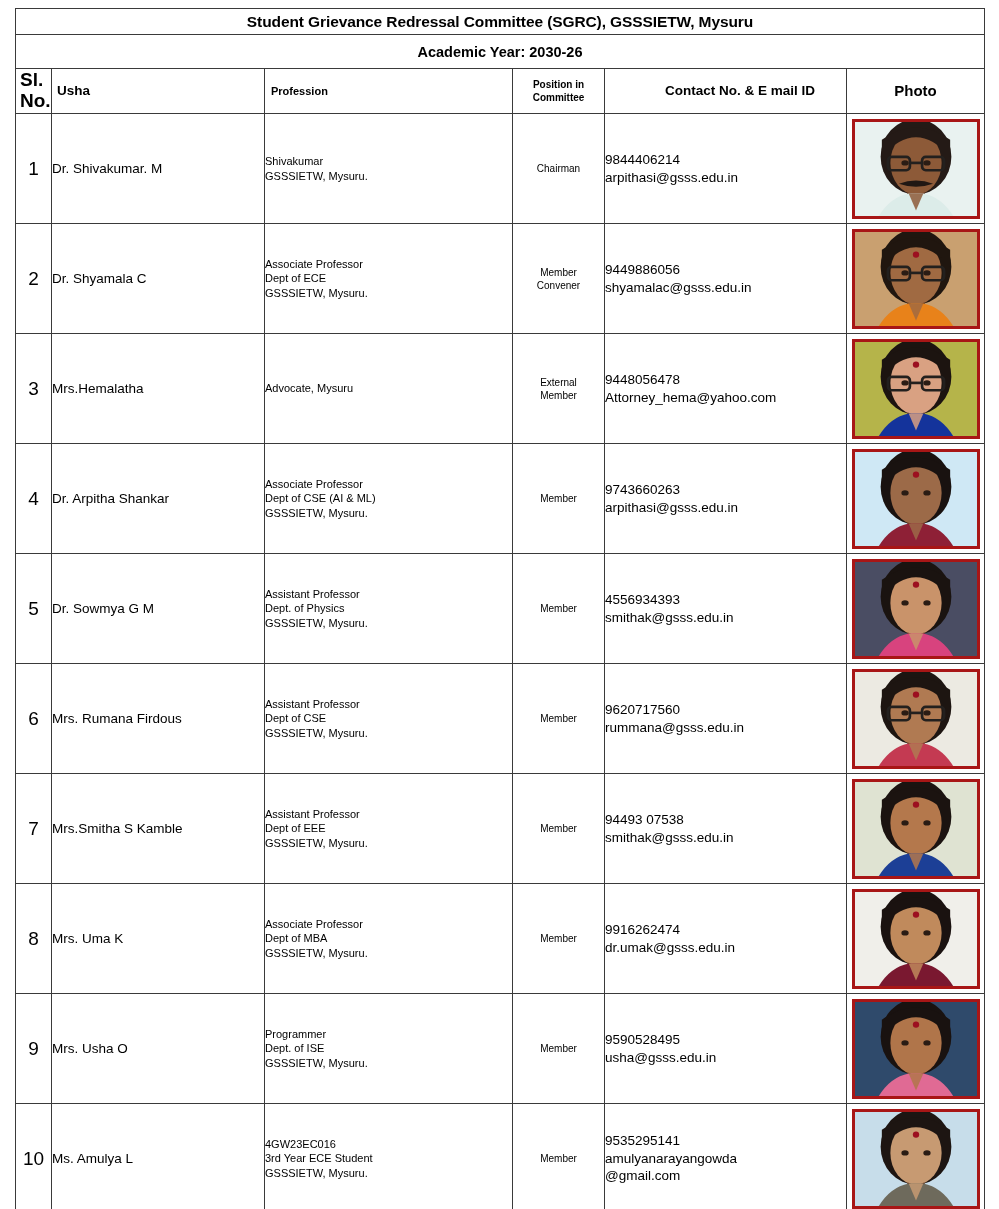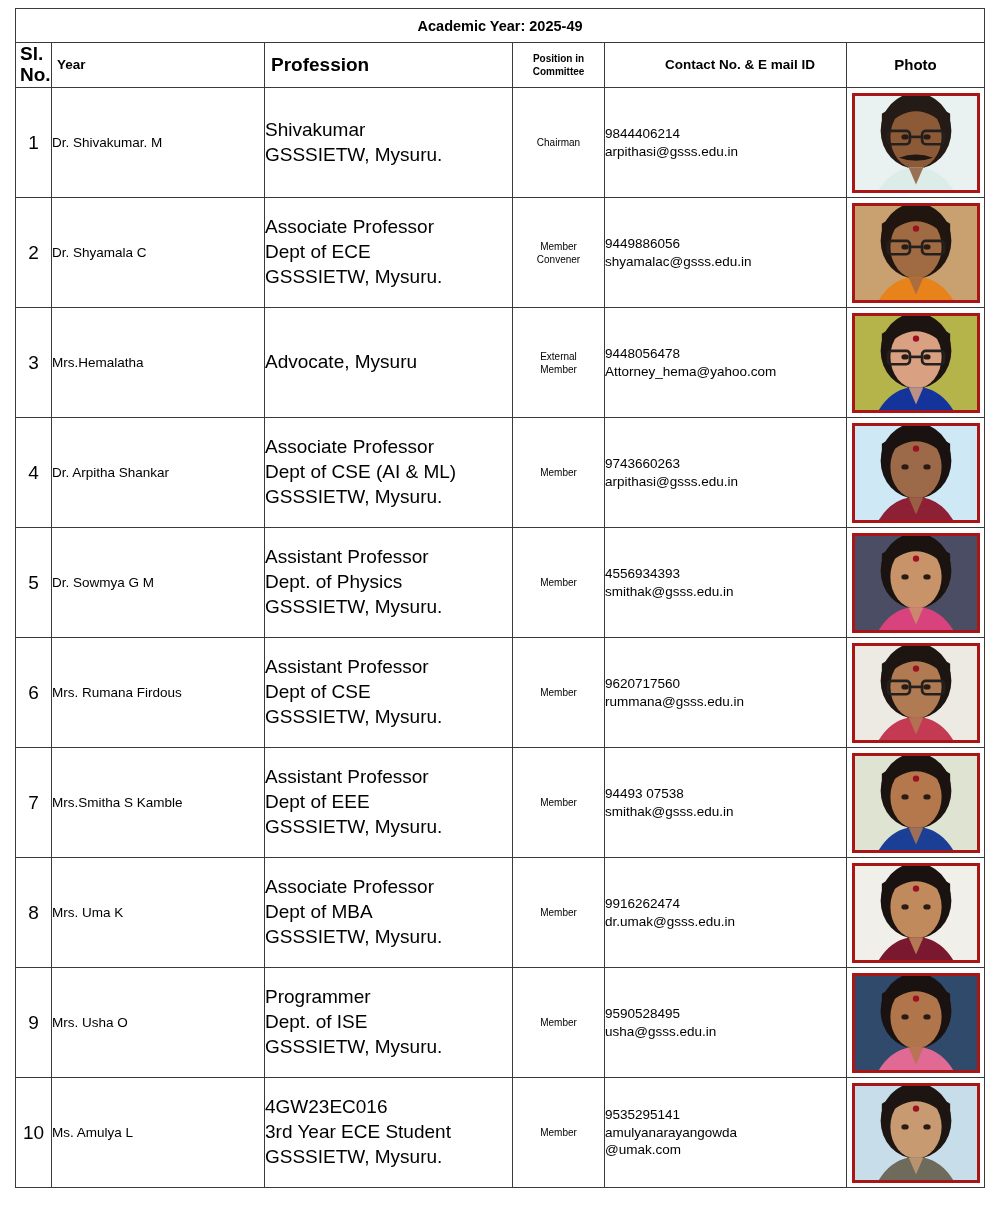--- a/index.html
+++ b/index.html
@@ -60,21 +60,21 @@
   col.w-sl{width:36px;}
   col.w-name{width:213px;}
   col.w-prof{width:248px;}
   col.w-pos{width:92px;}
   col.w-contact{width:242px;}
   col.w-photo{width:138px;}
   
   tr.datarow{height:110px;}
   td.c-sl{ text-align:center; font-size:19px; }
   td.c-name{ text-align:left; padding-left:5px; font-size:13.5px; }
-  td.c-prof{ text-align:left; padding-left:7px; font-size:19px; line-height:1.30; }
+  td.c-prof{ text-align:left; padding-left:7px; font-size:11px; line-height:1.30; }
   td.c-pos{ text-align:center; font-size:10px; line-height:1.30;margin-top:6px; }
   td.c-contact{ text-align:left; font-size:13.5px; line-height:1.30; }
   td.c-photo{ text-align:center; padding:0; }
   .prof-line, .pos-line, .contact-line{ display:block; white-space:nowrap; }
   
   .photo-frame{
     width:128px;
     height:100px;
     margin:0 auto;
     border:3px solid #a81616;
@@ -98,28 +98,31 @@
     <colgroup>
       <col class="w-sl">
         <col class="w-name">
         <col class="w-prof">
       <col class="w-pos">
         <col class="w-contact">
         <col class="w-photo">
     </colgroup>
     <tbody>
       <tr>
-        <td class="year-cell" colspan="6">Academic Year: 2025-49</td>
+        <td class="title-cell" colspan="6">Student Grievance Redressal Committee (SGRC), GSSSIETW, Mysuru</td>
+      </tr>
+      <tr>
+        <td class="year-cell" colspan="6">Academic Year: 2030-26</td>
       </tr>
       <tr>
         <td class="hdr c-sl">
           <span>Sl.</span><br>
           <span>No.</span>
         </td>
-        <td class="hdr c-name">Year</td>
+        <td class="hdr c-name">Usha</td>
         <td class="hdr c-prof">Profession</td>
         <td class="hdr c-pos">
           <span>Position in</span><br>
           <span>Committee</span>
         </td>
         <td class="hdr c-contact">Contact No. &amp; E mail ID</td>
         <td class="hdr c-photo">Photo</td>
       </tr>
 
     <tr class="datarow">
@@ -454,21 +457,21 @@
             <span class="prof-line">4GW23EC016</span>
             <span class="prof-line">3rd Year ECE Student</span>
             <span class="prof-line">GSSSIETW, Mysuru.</span>
           </td>
           <td class="c-pos">
             <span class="pos-line">Member</span>
           </td>
           <td class="c-contact">
             <span class="contact-line">9535295141</span>
             <span class="contact-line">amulyanarayangowda</span>
-            <span class="contact-line">@umak.com</span>
+            <span class="contact-line">@gmail.com</span>
           </td>
           <td class="c-photo">
             <div class="photo-frame">
               <div class="photo-inner">
                 <svg class="ph-svg" viewBox="0 0 100 100" preserveAspectRatio="xMidYMid slice">
                   <rect x="0" y="0" width="100" height="100" fill="#c7ddea"></rect>
                   <ellipse cx="50" cy="40" rx="29" ry="31" fill="#1d1512"></ellipse>
                   <ellipse cx="50" cy="45" rx="21" ry="26" fill="#c79a72"></ellipse>
                   <path d="M22 40 Q50 8 78 40 L78 26 Q50 6 22 26 Z" fill="#1d1512"></path>
                   <circle cx="50" cy="30" r="2.6" fill="#9c1020"></circle>

